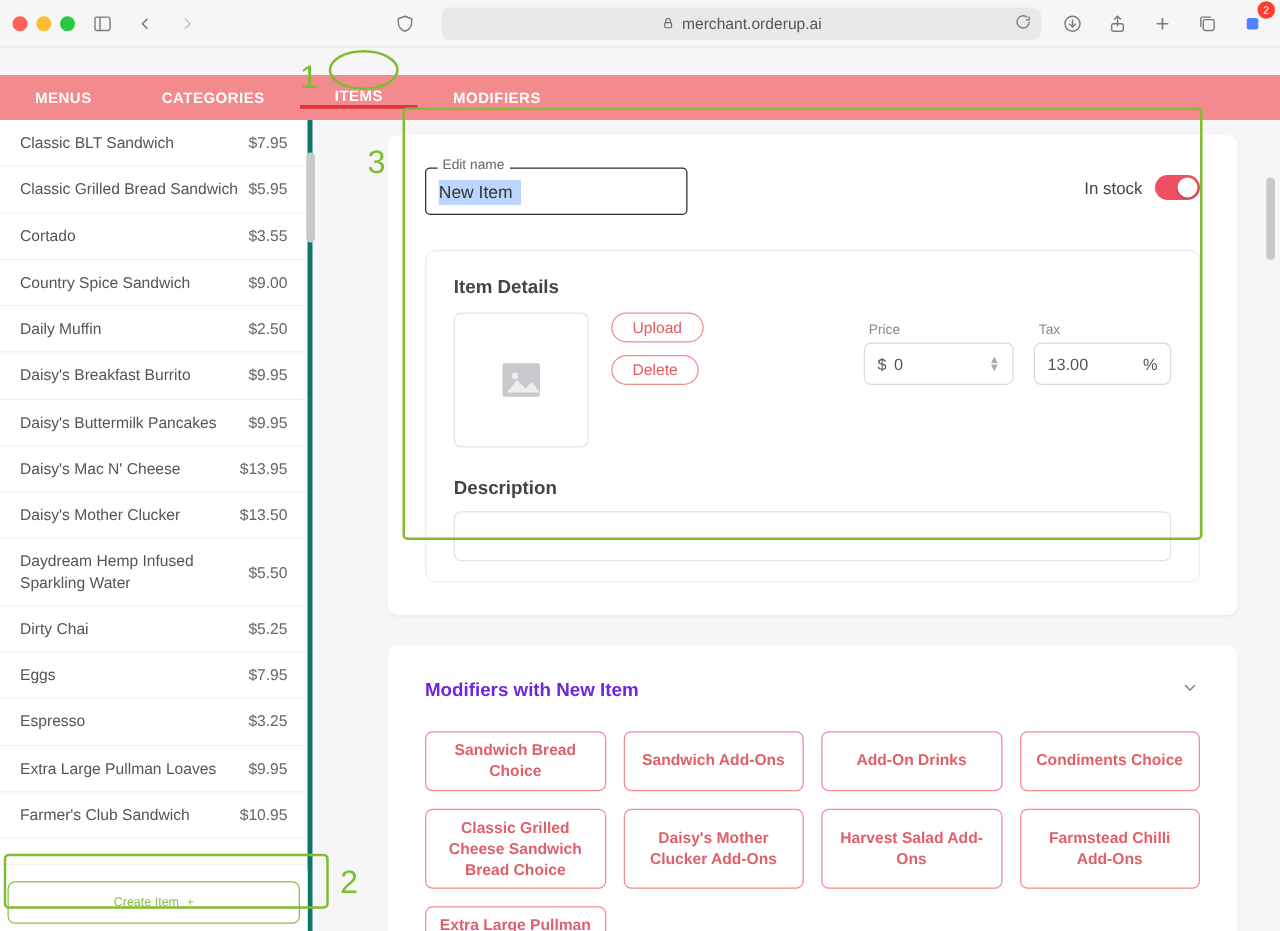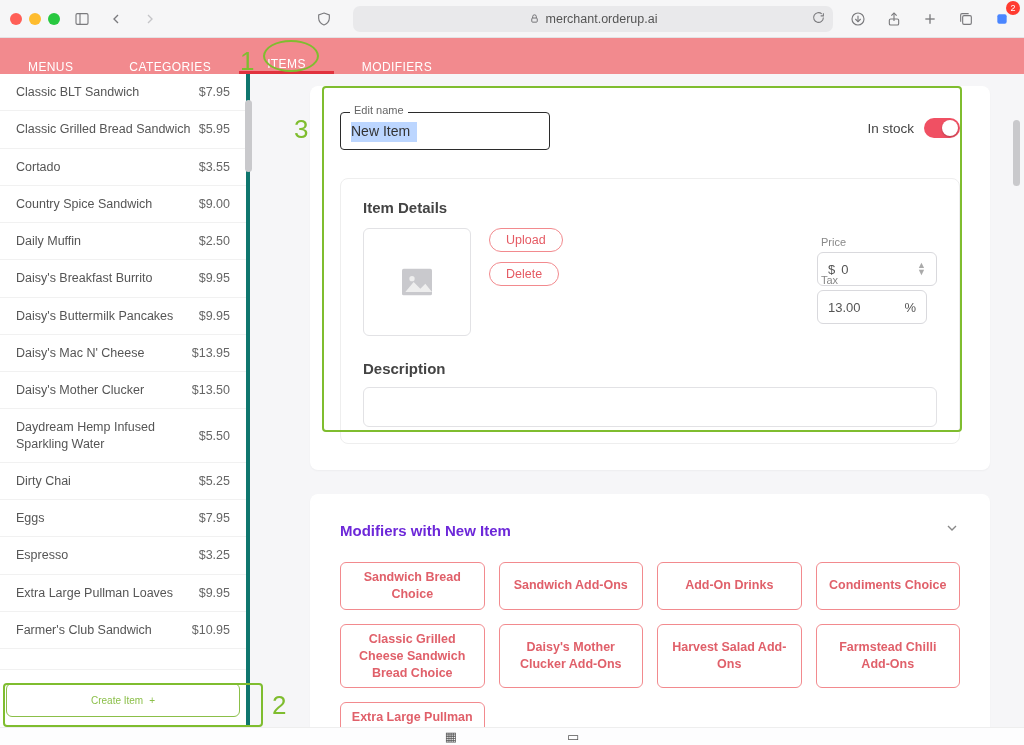--- a/index.html
+++ b/index.html
@@ -17,21 +17,21 @@
   .addr { flex:1; display:flex; justify-content:center; }
   .addr-inner { background:#e9e9eb; border-radius:7px; height:26px; width:480px; display:flex; align-items:center; justify-content:center; gap:6px; color:#555; font-size:12.5px; position:relative; }
   .lock-icon { width:11px; height:11px; }
   .reload { position:absolute; right:8px; color:#7a7a7d; }
   .right-icons { display:flex; gap:12px; align-items:center; color:#7a7a7d; }
   .badge-dot { position:relative; }
   .badge-dot::after { content:"2"; position:absolute; top:-6px; right:-6px; background:#ff3b30; color:#fff; font-size:9px; width:14px; height:14px; border-radius:50%; display:flex; align-items:center; justify-content:center;}
   .shield { margin-right:4px; color:#7a7a7d;}
 
   
-  .topnav { height:36px; background:#f28a8e; display:flex; align-items:flex-end; color:#fff; font-size:12px; font-weight:400; letter-spacing:.4px; }
+  .topnav { height:36px; background:#f28a8e; display:flex; align-items:center; color:#fff; font-size:12px; font-weight:700; letter-spacing:.4px;margin-top:22px; }
   .topnav .tab { padding:0 28px; display:flex; align-items:center; cursor:pointer; }
   .topnav .tab.active { border-bottom:3px solid #e1323e; color:#fff; }
 
   
   .app { display:flex; height:calc(745px - 38px - 36px - 18px); }
   .sidebar { width:250px; background:#fff; border-right:4px solid #0f766e; display:flex; flex-direction:column; position:relative;}
   .itemlist { flex:1; overflow-y:auto; }
   .row { display:flex; justify-content:space-between; align-items:center; padding:10px 16px; border-bottom:1px solid #f1f1f1; font-size:12.5px; color:#555; }
   .row .name { flex:1; padding-right:8px; line-height:1.3; }
   .row .price { color:#666; }
@@ -49,21 +49,21 @@
   .editname-input::selection { background:#bcd6ff;}
   .instock { position:absolute; right:30px; top:32px; display:flex; align-items:center; gap:10px; font-size:13.5px; color:#444;}
   .switch { width:36px; height:20px; background:#f05063; border-radius:20px; position:relative;}
   .switch::after { content:""; position:absolute; width:16px; height:16px; background:#fff; border-radius:50%; top:2px; right:2px; box-shadow:0 1px 2px rgba(0,0,0,.25);}
 
   .details-card { border:1px solid #eee; border-radius:8px; margin-top:26px; padding:20px 22px 16px;}
   .sect-title { font-size:15px; font-weight:600; color:#444; margin-bottom:12px;}
   .details-row { display:flex; gap:18px; align-items:flex-start;}
   .img-ph { width:108px; height:108px; border:1px solid #e2e2e5; border-radius:6px; display:flex; align-items:center; justify-content:center; color:#c5c5c9;}
   .btn-outline { border:1.3px solid #f28a8e; color:#e55a63; background:#fff; border-radius:16px; padding:4px 16px; font-size:12.5px; cursor:pointer; margin-bottom:10px; display:block;}
-  .field-group { display:flex; gap:4px; margin-left:auto; margin-top:24px;flex-direction:column;}
+  .field-group { display:flex; gap:16px; margin-left:auto; margin-top:24px;}
   .field { position:relative;}
   .field label { position:absolute; top:-16px; left:4px; font-size:11px; color:#888;}
   .field .box { border:1px solid #d9d9dd; border-radius:6px; height:34px; display:flex; align-items:center; padding:0 10px; font-size:13px; color:#555; gap:6px; background:#fff;}
   .price-box { width:120px;}
   .tax-box { width:110px;}
   .stepper { margin-left:auto; color:#aaa; font-size:9px; line-height:7px;}
   .desc-label { font-size:15px; font-weight:600; color:#444; margin-top:24px; margin-bottom:10px;}
   .desc-input { width:100%; height:40px; border:1px solid #e2e2e5; border-radius:6px; }
 
   .mods-header { display:flex; justify-content:space-between; align-items:center; margin-bottom:22px;}

